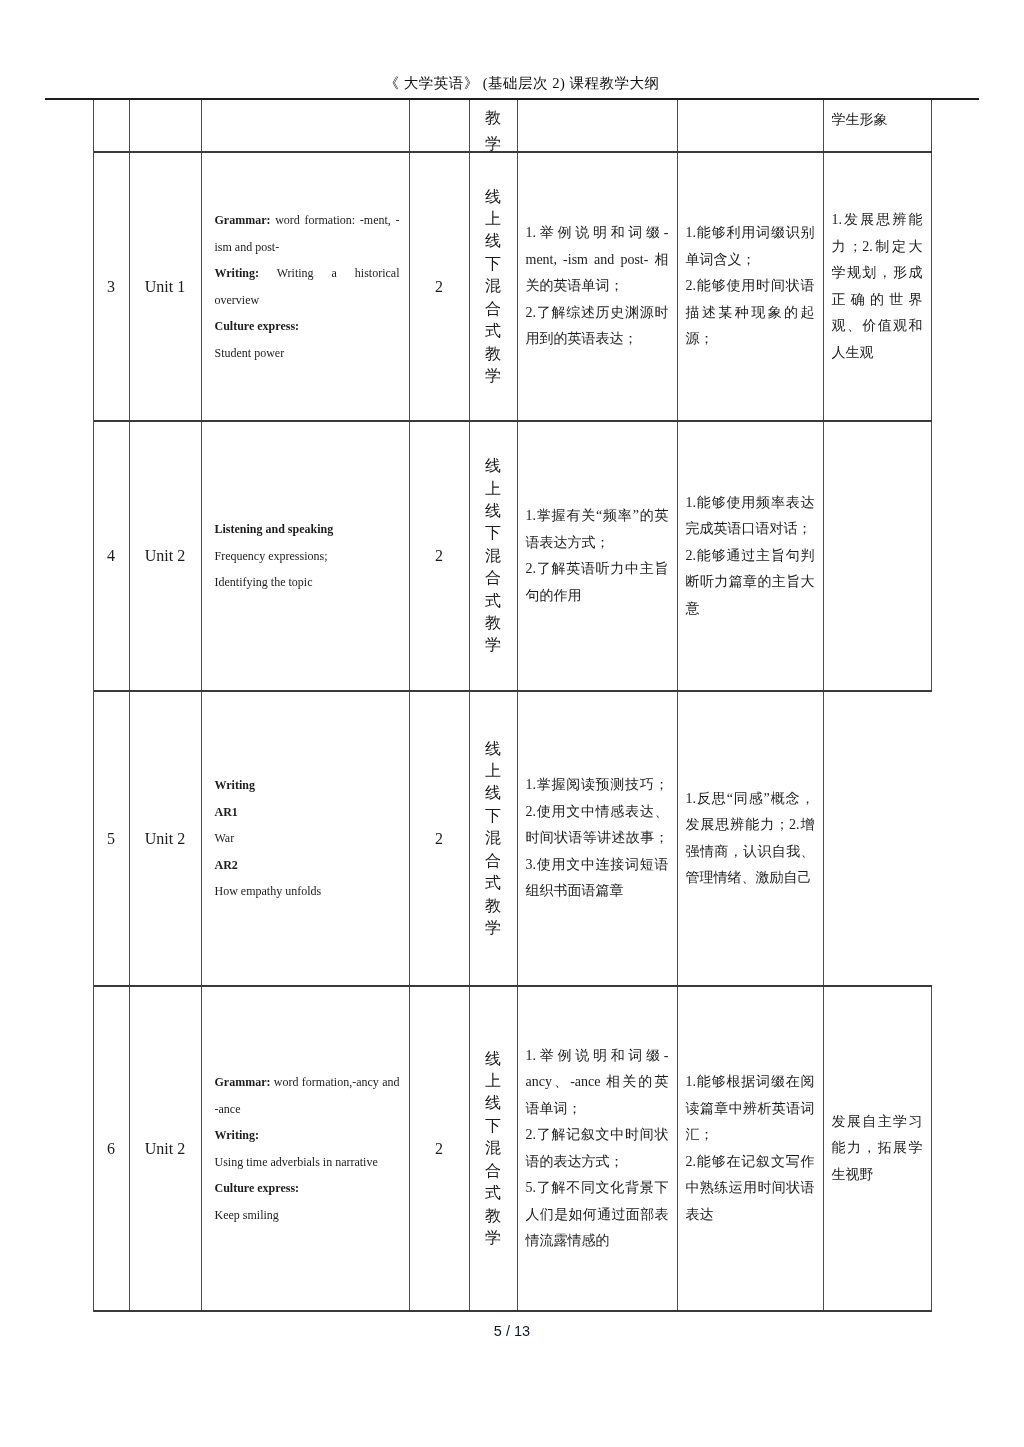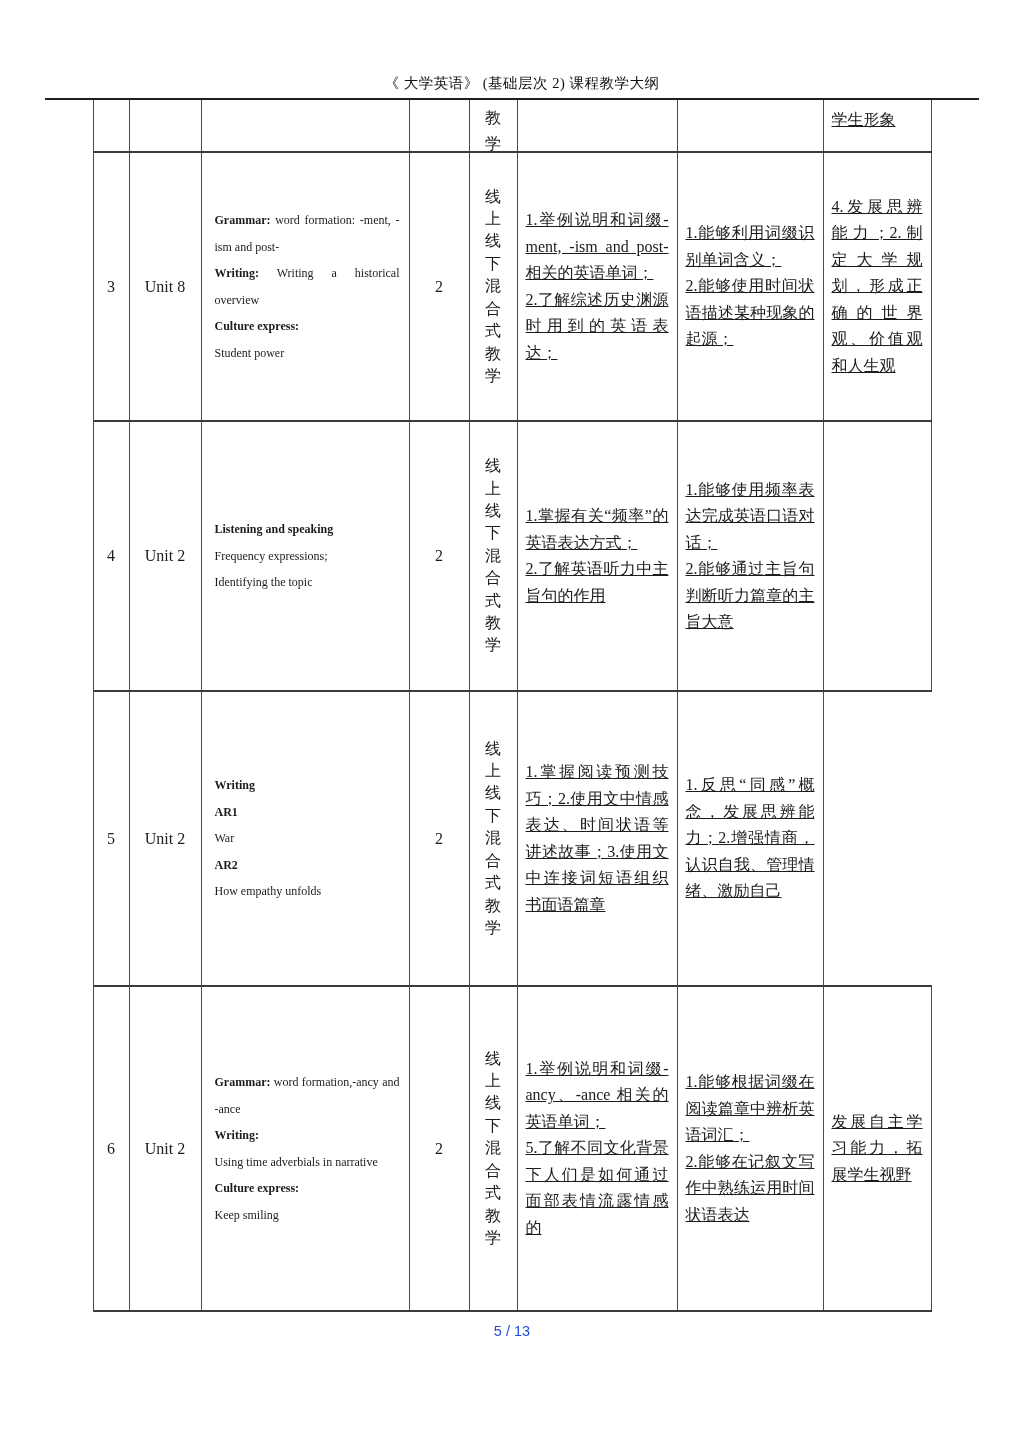--- a/index.html
+++ b/index.html
@@ -46,31 +46,31 @@
     flex-direction:column;
     justify-content:center;
     overflow:hidden;
   }
   .c-no,.c-unit,.c-hours { align-items:center; font-size:16px; }
   .c-content { padding:6px 9px 6px 13px; font-size:12px; }
   .c-content p { margin:0; text-align:justify; line-height:26.5px; }
   .b { font-weight:bold; }
   .c-method { align-items:center; font-size:16px; }
   .vtext { white-space:pre-line; line-height:22.4px; text-align:center; }
-  .c-obj,.c-abl,.c-qual { padding:4px 8px 4px 8px; font-size:16px;text-decoration:underline; }
+  .c-obj,.c-abl,.c-qual { padding:4px 8px 4px 8px; font-size:14px; }
   .c-obj p,.c-abl p,.c-qual p { margin:0; text-align:justify; line-height:26.5px; }
   .carry .cell { justify-content:flex-start; }
   .carry .c-qual { padding-top:7px; }
   .carry .vtext { padding-top:5px; line-height:26px; }
   .doc-footer {
     margin-top:11px;
     text-align:center;
     font-family:"Liberation Sans","DejaVu Sans",sans-serif;
     font-size:14.5px;
-    color:#1d4ed8;
+    color:#0f172a;
   }
 </style>
 </head>
 <body>
 
 <div>
   <div class="doc-header">《 大学英语》 (基础层次 2) 课程教学大纲</div>
   <div class="header-rule"></div>
   <div class="course-table">
       <div class="trow carry">
@@ -83,21 +83,21 @@
 学</div>
         </div>
         <div class="cell c-obj"></div>
         <div class="cell c-abl"></div>
         <div class="cell c-qual">
           <p>学生形象</p>
         </div>
       </div>
       <div class="trow">
         <div class="cell c-no">3</div>
-        <div class="cell c-unit">Unit 8</div>
+        <div class="cell c-unit">Unit 1</div>
         <div class="cell c-content">
           <p><span class="b">Grammar:</span><span> word formation: -ment, -ism and post-</span></p>
           <p><span class="b">Writing:</span><span> Writing a historical overview</span></p>
           <p><span class="b">Culture express:</span></p>
           <p><span>Student power</span></p>
         </div>
         <div class="cell c-hours">2</div>
         <div class="cell c-method">
           <div class="vtext">线
 上
@@ -111,21 +111,21 @@
         </div>
         <div class="cell c-obj">
           <p>1.举例说明和词缀-ment, -ism and post- 相关的英语单词；</p>
           <p>2.了解综述历史渊源时用到的英语表达；</p>
         </div>
         <div class="cell c-abl">
           <p>1.能够利用词缀识别单词含义；</p>
           <p>2.能够使用时间状语描述某种现象的起源；</p>
         </div>
         <div class="cell c-qual">
-          <p>4.发展思辨能力；2.制定大学规划，形成正确的世界观、价值观和人生观</p>
+          <p>1.发展思辨能力；2.制定大学规划，形成正确的世界观、价值观和人生观</p>
         </div>
       </div>
       <div class="trow">
         <div class="cell c-no">4</div>
         <div class="cell c-unit">Unit 2</div>
         <div class="cell c-content">
           <p><span class="b">Listening and speaking</span></p>
           <p><span>Frequency expressions;</span></p>
           <p><span>Identifying the topic</span></p>
         </div>
@@ -197,20 +197,21 @@
 线
 下
 混
 合
 式
 教
 学</div>
         </div>
         <div class="cell c-obj">
           <p>1.举例说明和词缀-ancy、-ance 相关的英语单词；</p>
+          <p>2.了解记叙文中时间状语的表达方式；</p>
           <p>5.了解不同文化背景下人们是如何通过面部表情流露情感的</p>
         </div>
         <div class="cell c-abl">
           <p>1.能够根据词缀在阅读篇章中辨析英语词汇；</p>
           <p>2.能够在记叙文写作中熟练运用时间状语表达</p>
         </div>
         <div class="cell c-qual">
           <p>发展自主学习能力，拓展学生视野</p>
         </div>
       </div>

